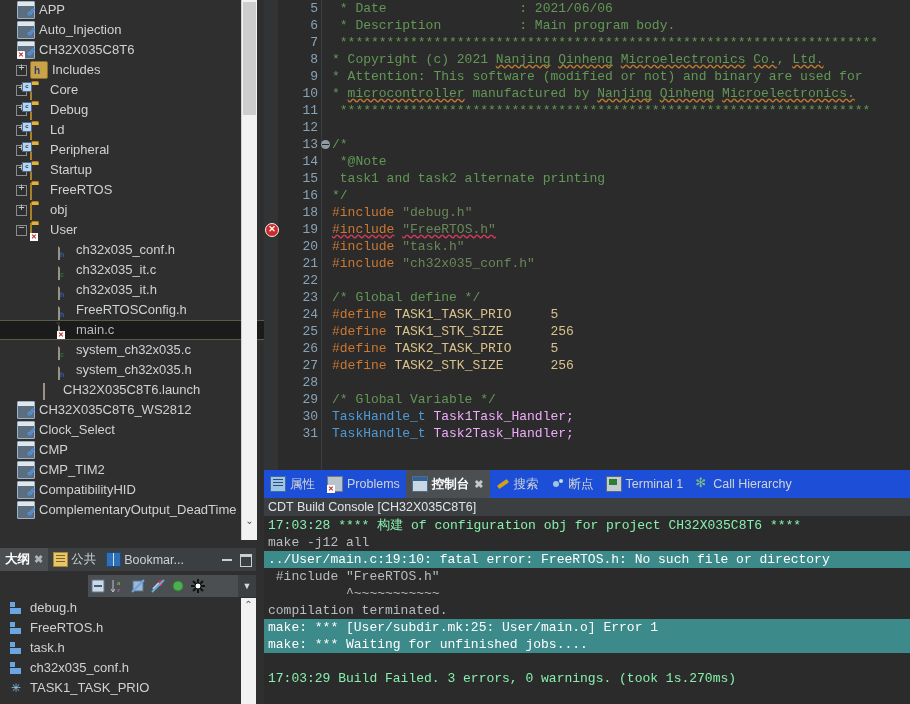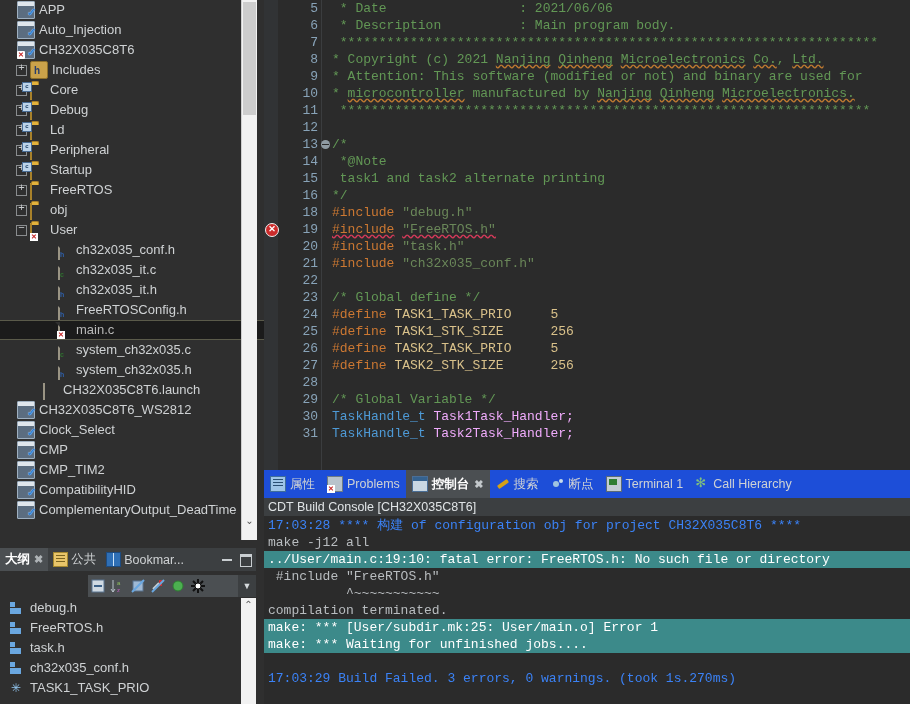--- a/index.html
+++ b/index.html
@@ -112,21 +112,21 @@
   .ci.search::after{content:"";position:absolute;left:1px;top:5px;width:12px;height:4px;background:#d4a017;transform:rotate(-35deg);border-radius:1px;}
   .ci.bp{background:transparent;}
   .ci.bp::after{content:"";position:absolute;left:2px;top:4px;width:6px;height:6px;background:#9fc4e0;border-radius:50%;box-shadow:5px -3px 0 -1px #c7dcec;}
   .ci.term{background:#c3ccd3;border:1px solid #5a6a76;}
   .ci.term::before{content:"";position:absolute;left:2px;top:2px;width:8px;height:6px;background:#2f7d32;}
   .ci.call{background:transparent;}
   .ci.call::after{content:"✻";position:absolute;left:0;top:-2px;color:#7fbf7f;font-size:13px;}
   .ctitle{height:18px;line-height:18px;background:#3c3f41;color:#e0e4e6;font-size:12.5px;padding-left:4px;border-bottom:1px solid #2b2b2b;}
   .coutbox{position:relative;height:188px;background:#2b2b2b;overflow:hidden;font-family:"Liberation Mono",monospace;font-size:13px;}
   .co{height:17px;line-height:17px;white-space:pre;padding-left:4px;color:#b9bdc0;}
-  .co.ts{color:#3b82f6;}
+  .co.ts{color:#86efac;}
   .co.err{background:#3c8a8a;color:#ffffff;}
 </style>
 </head>
 <body>
 
 <div class="app">
 
   <div class="proj" id="proj">
       <div class="trow">
         <span style="display: inline-block; width: 0px; flex: 0 0 0px;"></span>

